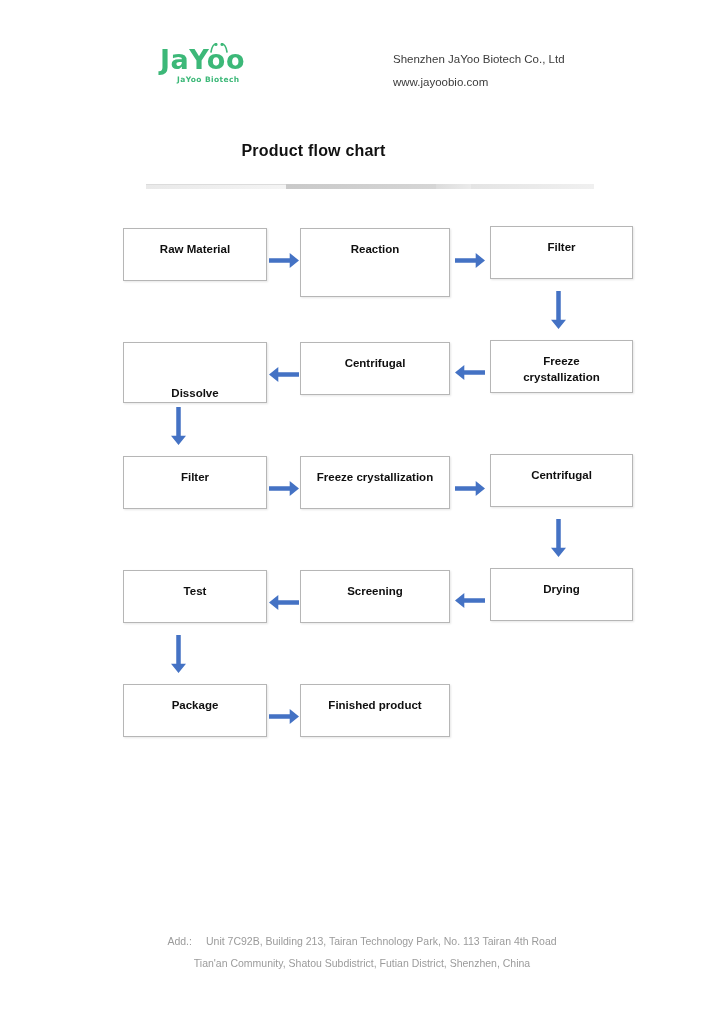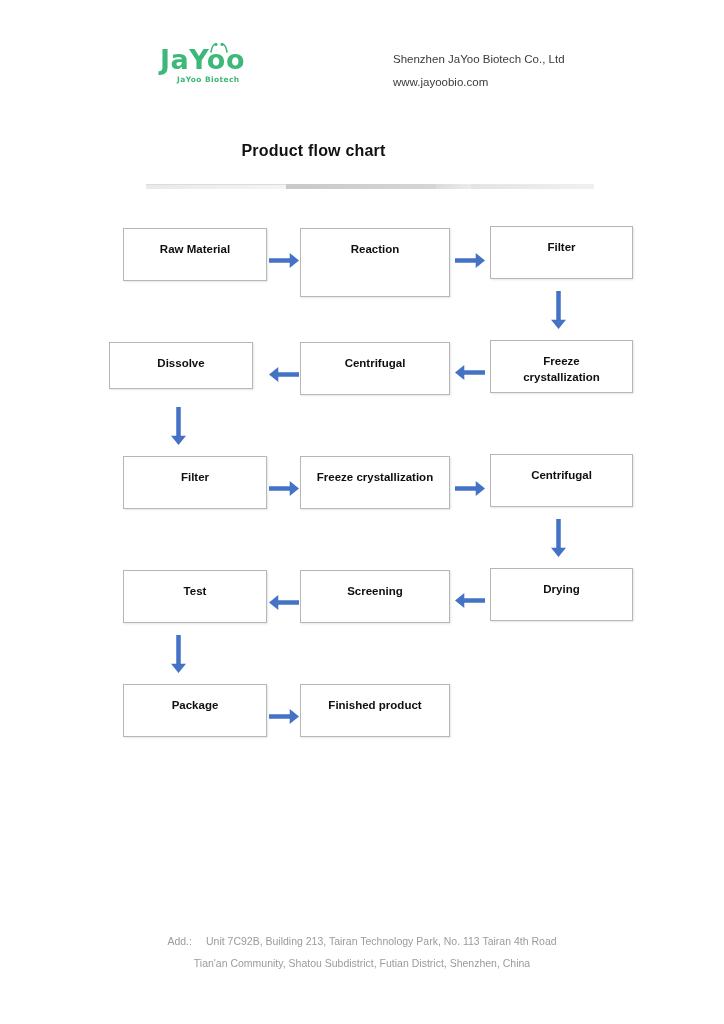--- a/index.html
+++ b/index.html
@@ -201,21 +201,21 @@
     <div class="flow-box" style="left: 478px; top: 226px; width: 143px; height: 53px;">
       <div class="flow-box-label">Filter</div>
     </div>
     <div class="flow-box" style="left: 478px; top: 340px; width: 143px; height: 53px;">
       <div class="flow-box-label">Freeze
 crystallization</div>
     </div>
     <div class="flow-box" style="left: 288px; top: 342px; width: 150px; height: 53px;">
       <div class="flow-box-label">Centrifugal</div>
     </div>
-    <div class="flow-box" style="left: 97px; top: 342px; width: 144px; height: 47px;">
+    <div class="flow-box" style="left: 111px; top: 342px; width: 144px; height: 61px; align-items: flex-end;">
       <div class="flow-box-label">Dissolve</div>
     </div>
     <div class="flow-box" style="left: 111px; top: 456px; width: 144px; height: 53px;">
       <div class="flow-box-label">Filter</div>
     </div>
     <div class="flow-box" style="left: 288px; top: 456px; width: 150px; height: 53px;">
       <div class="flow-box-label">Freeze crystallization</div>
     </div>
     <div class="flow-box" style="left: 478px; top: 454px; width: 143px; height: 53px;">
       <div class="flow-box-label">Centrifugal</div>

